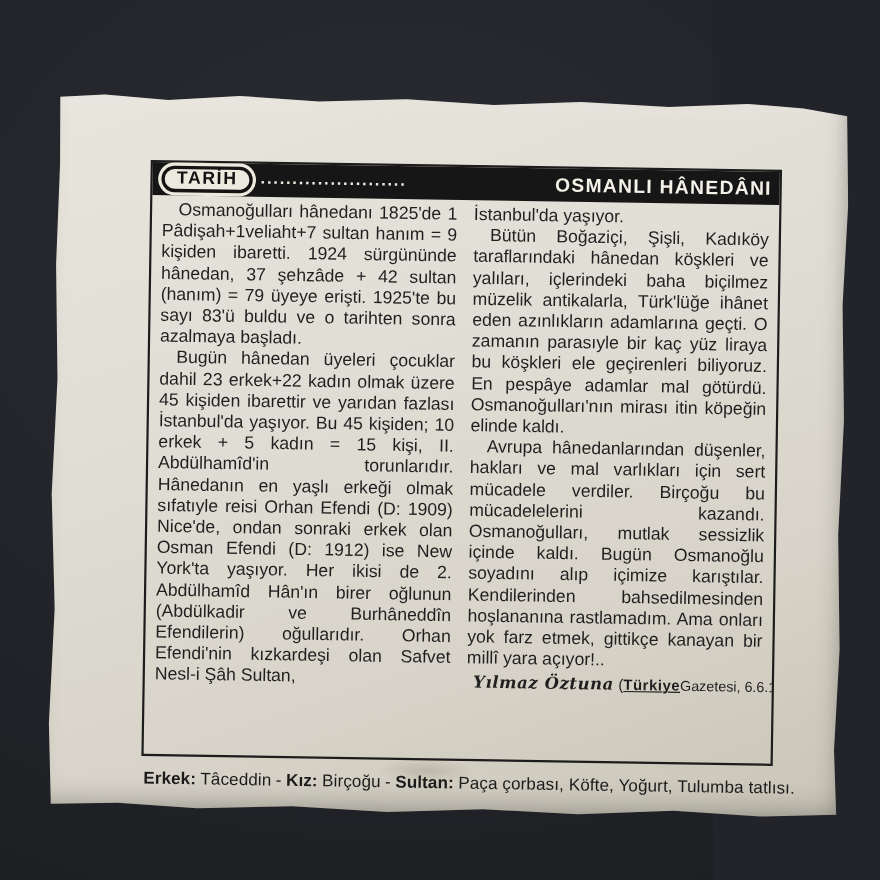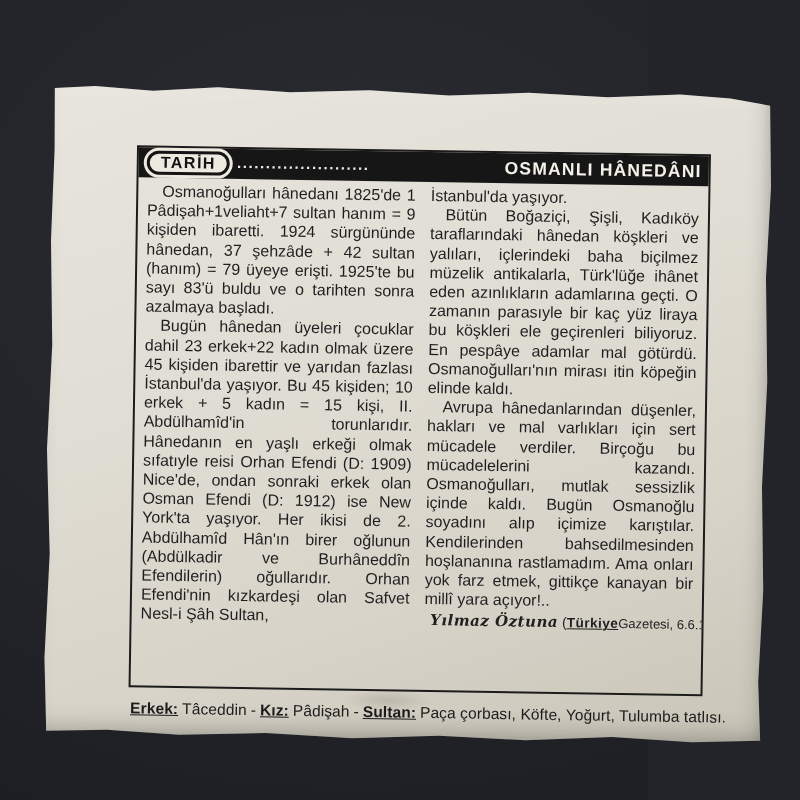--- a/index.html
+++ b/index.html
@@ -68,21 +68,21 @@
   .sig-src{
     font-weight:bold;text-decoration:underline;font-size:13.5px;letter-spacing:.5px;
   }
   .sig-paren{font-size:14px;}
   .sig-rest{font-size:13px;}
   
   .footer-line{
     position:absolute;left:88px;top:614px;width:582px;
     font-size:15.5px;color:#1b1b1b;white-space:nowrap;letter-spacing:.1px;
   }
-  .footer-line b{font-weight:bold;text-decoration:underline;}
+  .footer-line b{font-weight:bold;}
   .footer-line .seg{margin-right:4px;}
   
   .smudge{
     position:absolute;left:300px;top:600px;width:90px;height:22px;border-radius:50%;
     background:radial-gradient(ellipse at center, rgba(90,80,60,.18), rgba(90,80,60,0) 70%);
   }
 </style>
 </head>
 <body>
 
@@ -112,18 +112,18 @@
             <span class="sig-src">Türkiye</span>
             <span class="sig-rest"> Gazetesi, 6.6.1993)</span>
 
           </div>
         </div>
       </div>
 
     </div>
 
     <div class="footer-line">
-      <span class="seg"><b>Erkek:</b></span><span class="seg">Tâceddin</span><span class="seg">-</span><span class="seg"><b>Kız:</b></span><span class="seg">Pâdişah</span><span class="seg">-</span><span class="seg"><b>Sultan:</b></span><span class="seg">Paça çorbası, Köfte, Yoğurt, Tulumba tatlısı.</span>
+      <span class="seg"><b>Erkek:</b></span><span class="seg">Tâceddin</span><span class="seg">-</span><span class="seg"><b>Kız:</b></span><span class="seg">Birçoğu</span><span class="seg">-</span><span class="seg"><b>Sultan:</b></span><span class="seg">Paça çorbası, Köfte, Yoğurt, Tulumba tatlısı.</span>
     </div>
 
     <div class="smudge"></div>
   </div>
 </div>
 
 </body></html>

